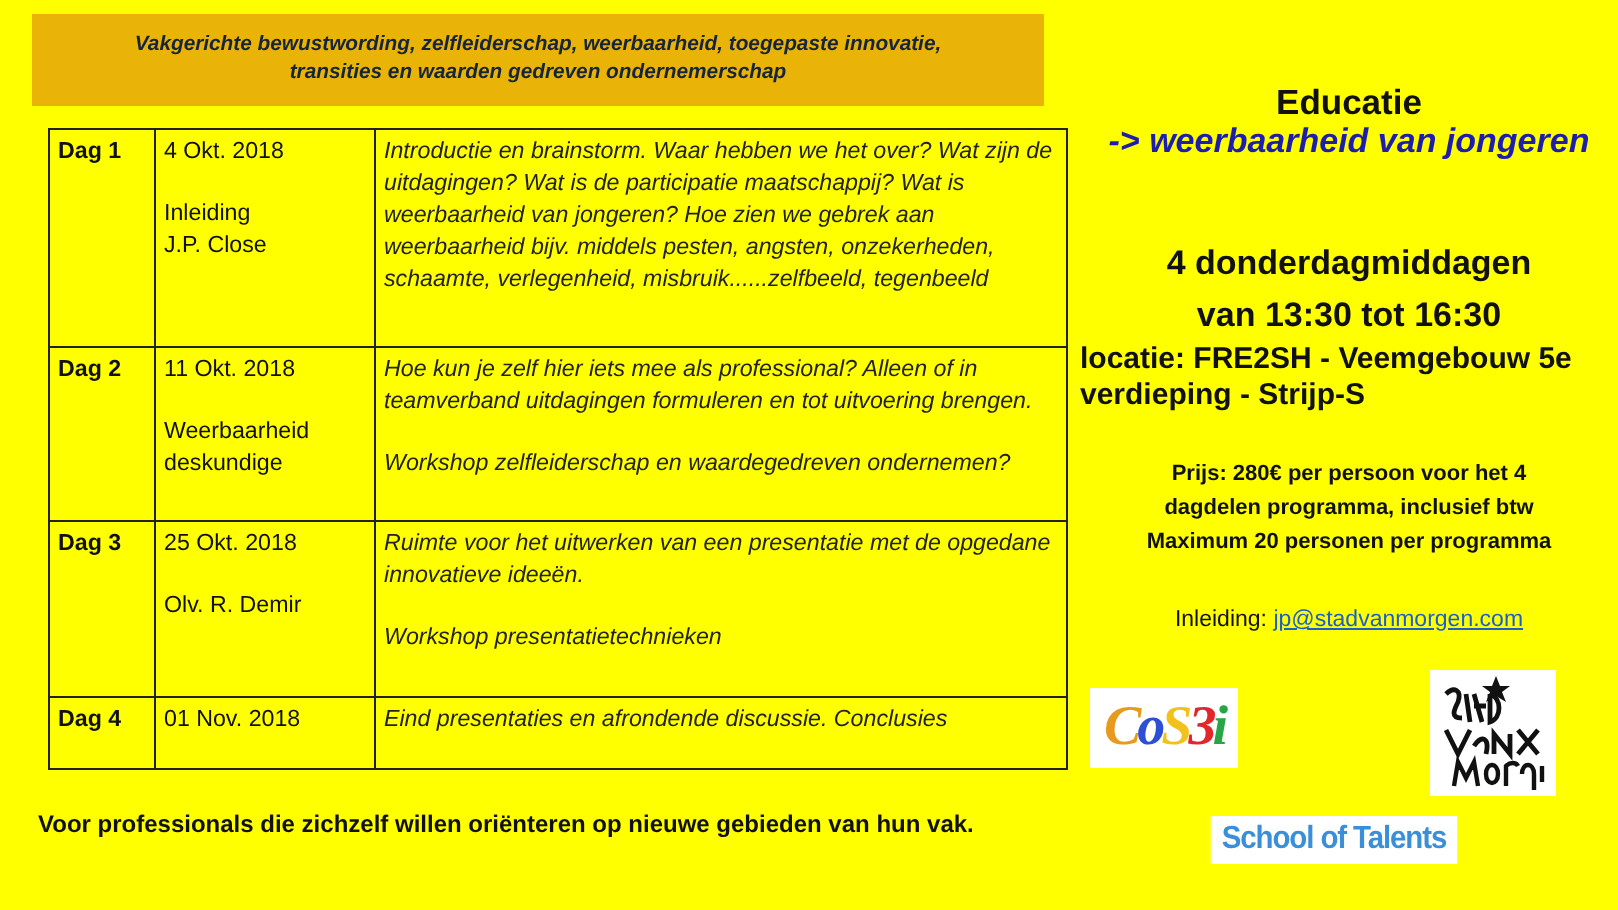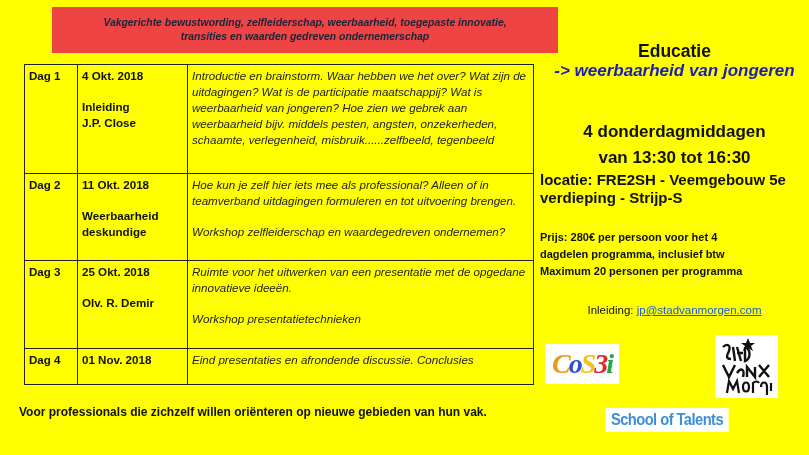--- a/index.html
+++ b/index.html
@@ -4,41 +4,40 @@
 <style>
   html, body { margin:0; padding:0; }
   body {
     width:809px; height:455px; overflow:hidden; position:relative;
     background:#ffff00;
     font-family:"Liberation Sans", sans-serif;
     color:#111;
   }
   .banner {
     position:absolute; left:16px; top:7px; width:506px; height:46px;
-    background:#ef4444;
+    background:#eab308;
     display:flex; align-items:center; justify-content:center;
     text-align:center;
     font-size:10.4px; font-weight:bold; font-style:italic; color:#16253a;
     line-height:14px;
-    margin-left:36px;
   }
   .banner span { display:block; }
   table.schedule {
     position:absolute; left:24px; top:64px; width:510px;
     border-collapse:collapse;
     font-size:11.6px;
   }
   table.schedule td {
     border:1.5px solid #222;
     vertical-align:top;
     padding:3px 4px 16px 4px;
     line-height:16px;
   }
   td.day { width:44px; font-weight:bold; }
-  td.info { width:101px; font-weight:bold; }
+  td.info { width:101px; font-weight:normal; }
   td.desc { font-style:italic; color:#222; }
   .gap { display:block; height:15px; }
   .footer-note {
     position:absolute; left:19px; top:405px;
     font-size:12px; font-weight:bold; color:#111;
   }
   .r-title {
     position:absolute; left:540px; top:14px; width:269px; text-align:center;
     font-size:17.5px; font-weight:bold; line-height:25px;
   }
@@ -48,21 +47,21 @@
   }
   .r-days {
     position:absolute; left:540px; top:119px; width:269px; text-align:center;
     font-size:17px; font-weight:bold; line-height:26px;
   }
   .r-loc {
     position:absolute; left:540px; top:171px; width:269px; 
     font-size:15px; font-weight:bold; line-height:18px;
   }
   .r-price {
-    position:absolute; left:540px; top:229px; width:269px; 
+    position:absolute; left:540px; top:229px; width:269px; text-align:center;
     font-size:11px; font-weight:bold; line-height:17px;
   }
   .r-signup {
     position:absolute; left:540px; top:304px; width:269px; text-align:center;
     font-size:11.5px;
   }
   .r-signup a { color:#1a5fd0; text-decoration:underline; }
   .logo-cos3i {
     position:absolute; left:545px; top:344px; width:74px; height:40px;
     background:#fff; display:flex; align-items:center; justify-content:center;

